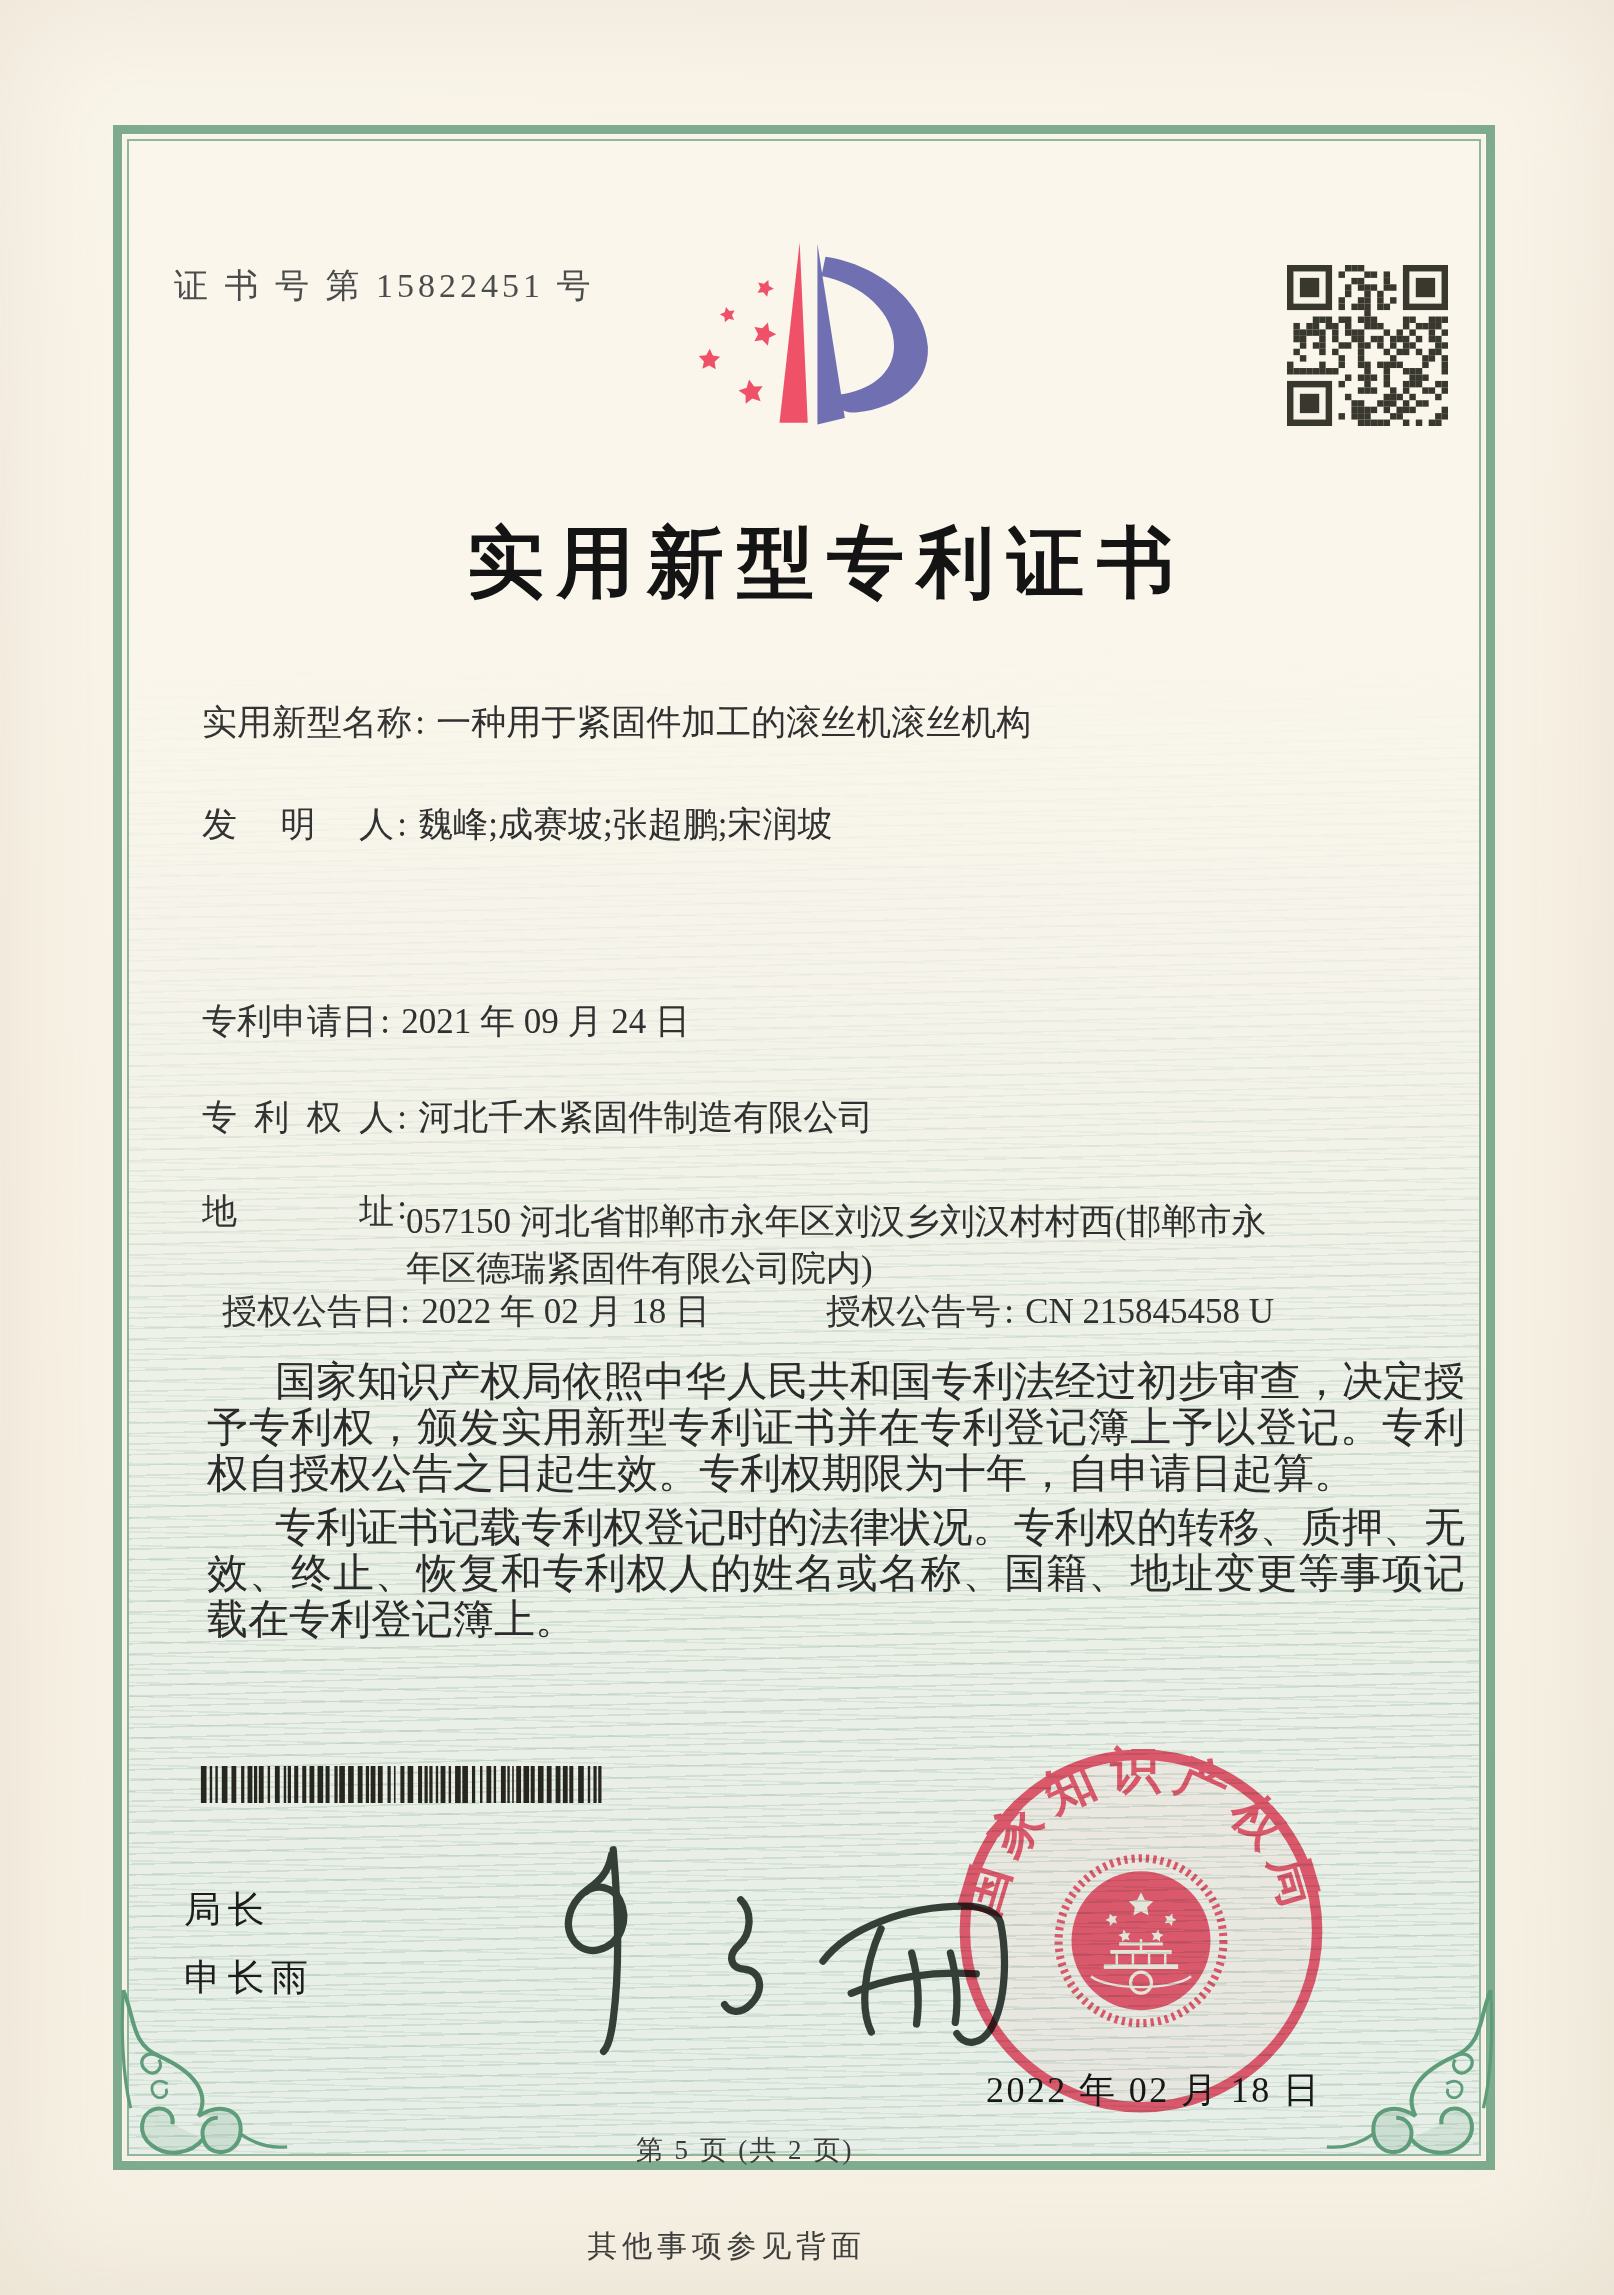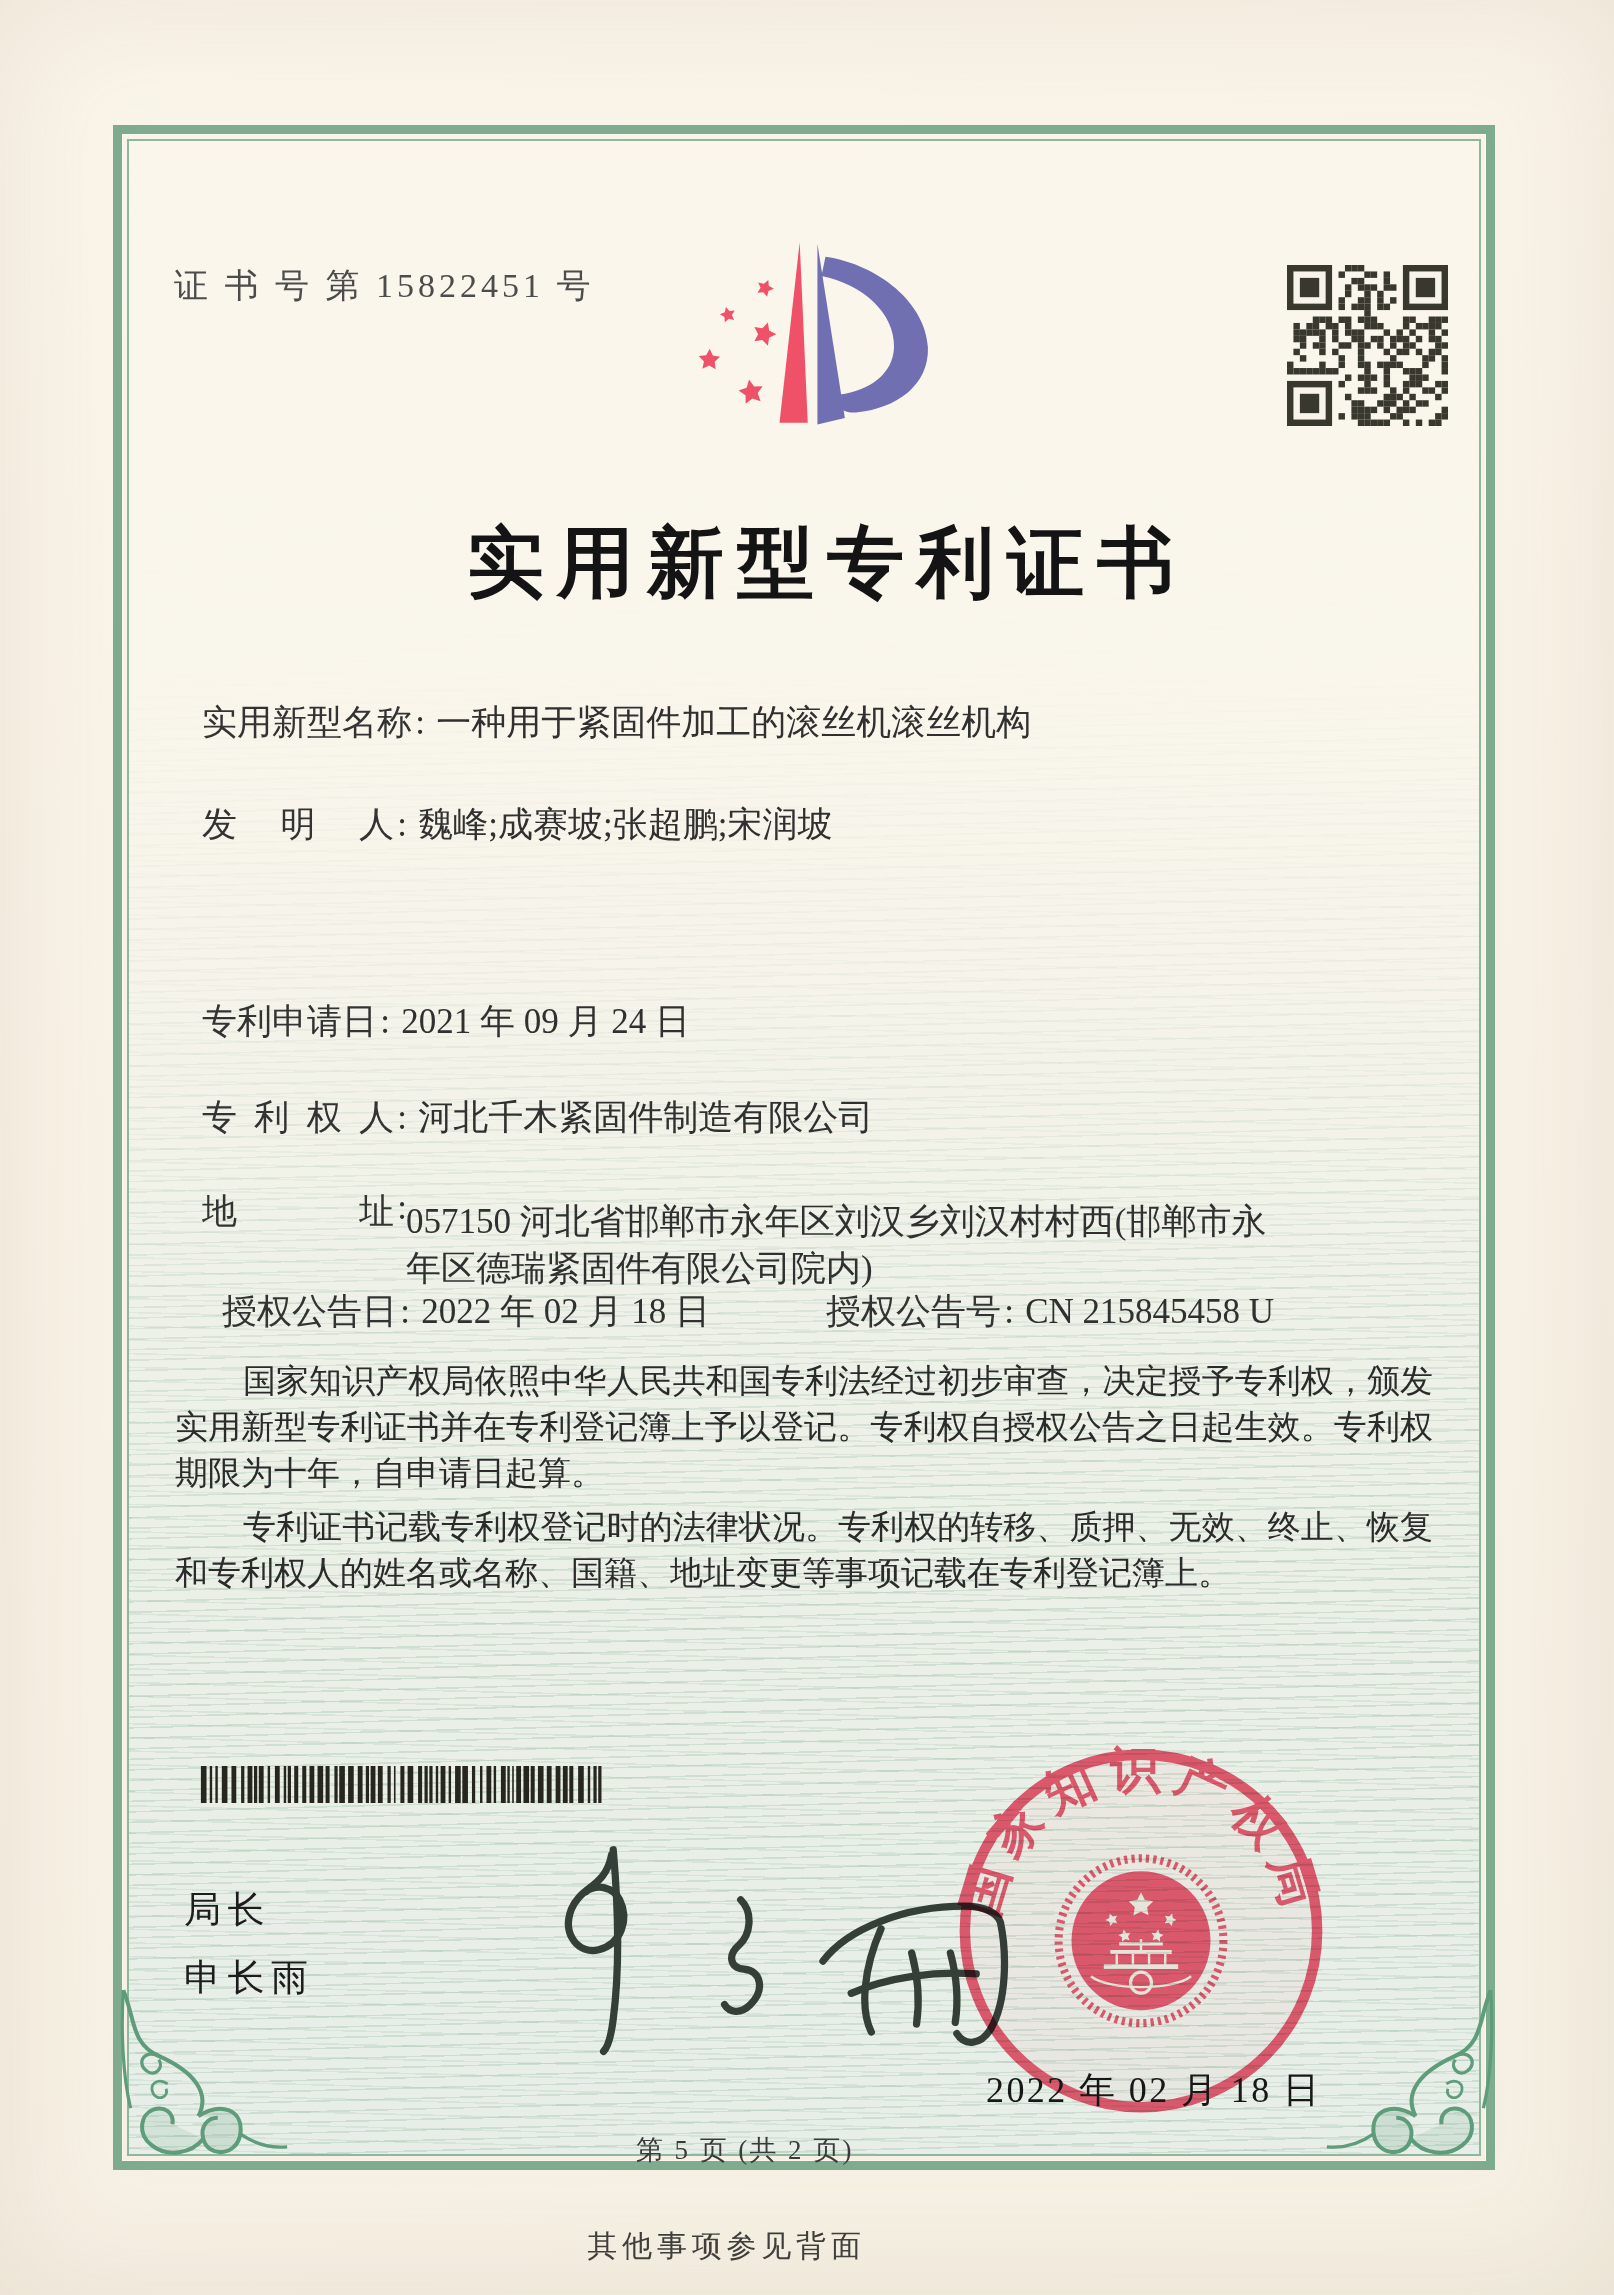--- a/index.html
+++ b/index.html
@@ -27,21 +27,21 @@
   .abs{position:absolute;}
   .cert-no{left:174px;top:263px;font-size:34px;letter-spacing:4px;color:#4c4c4c;white-space:nowrap;}
   .title{left:0;right:0;top:512px;text-align:center;font-size:77px;font-weight:700;
     letter-spacing:13px;color:#141414;white-space:nowrap;padding-left:40px;}
   .row{font-size:35px;color:#303030;white-space:nowrap;left:202px;}
   .row .lab{color:#333;}
   .just{display:inline-block;width:192px;text-align:justify;text-align-last:justify;vertical-align:top;}
   .colon{margin:0 11.3px 0 3.2px;}
   .addr-val{left:406px;width:1057px;font-size:35px;line-height:47px;color:#303030;margin-top:10px;}
   .grant-right{position:absolute;left:604px;top:0;white-space:nowrap;}
-  .paras{left:175px;top:1358px;width:1258px;font-size:33px;line-height:46px;
+  .paras{left:207px;top:1358px;width:1258px;font-size:41px;line-height:46px;
     color:#2b2b2b;text-align:justify;}
   .paras p{margin:0;text-indent:68px;}
   .paras p + p{margin-top:8px;}
   .officer{font-family:"Liberation Sans","DejaVu Sans",sans-serif;color:#1d1d1d;
     font-size:37px;letter-spacing:6.5px;white-space:nowrap;}
   .seal-date{left:986px;top:2066px;font-size:36px;letter-spacing:2.4px;color:#171717;white-space:nowrap;}
   .footer-page{left:0;right:124px;top:2132px;text-align:center;font-size:27px;color:#3a3a3a;letter-spacing:2.4px;}
   .back-note{left:0;right:161px;top:2226px;text-align:center;font-size:30px;color:#3c3c3c;letter-spacing:4.8px;}
   svg{display:block;}
 </style>

